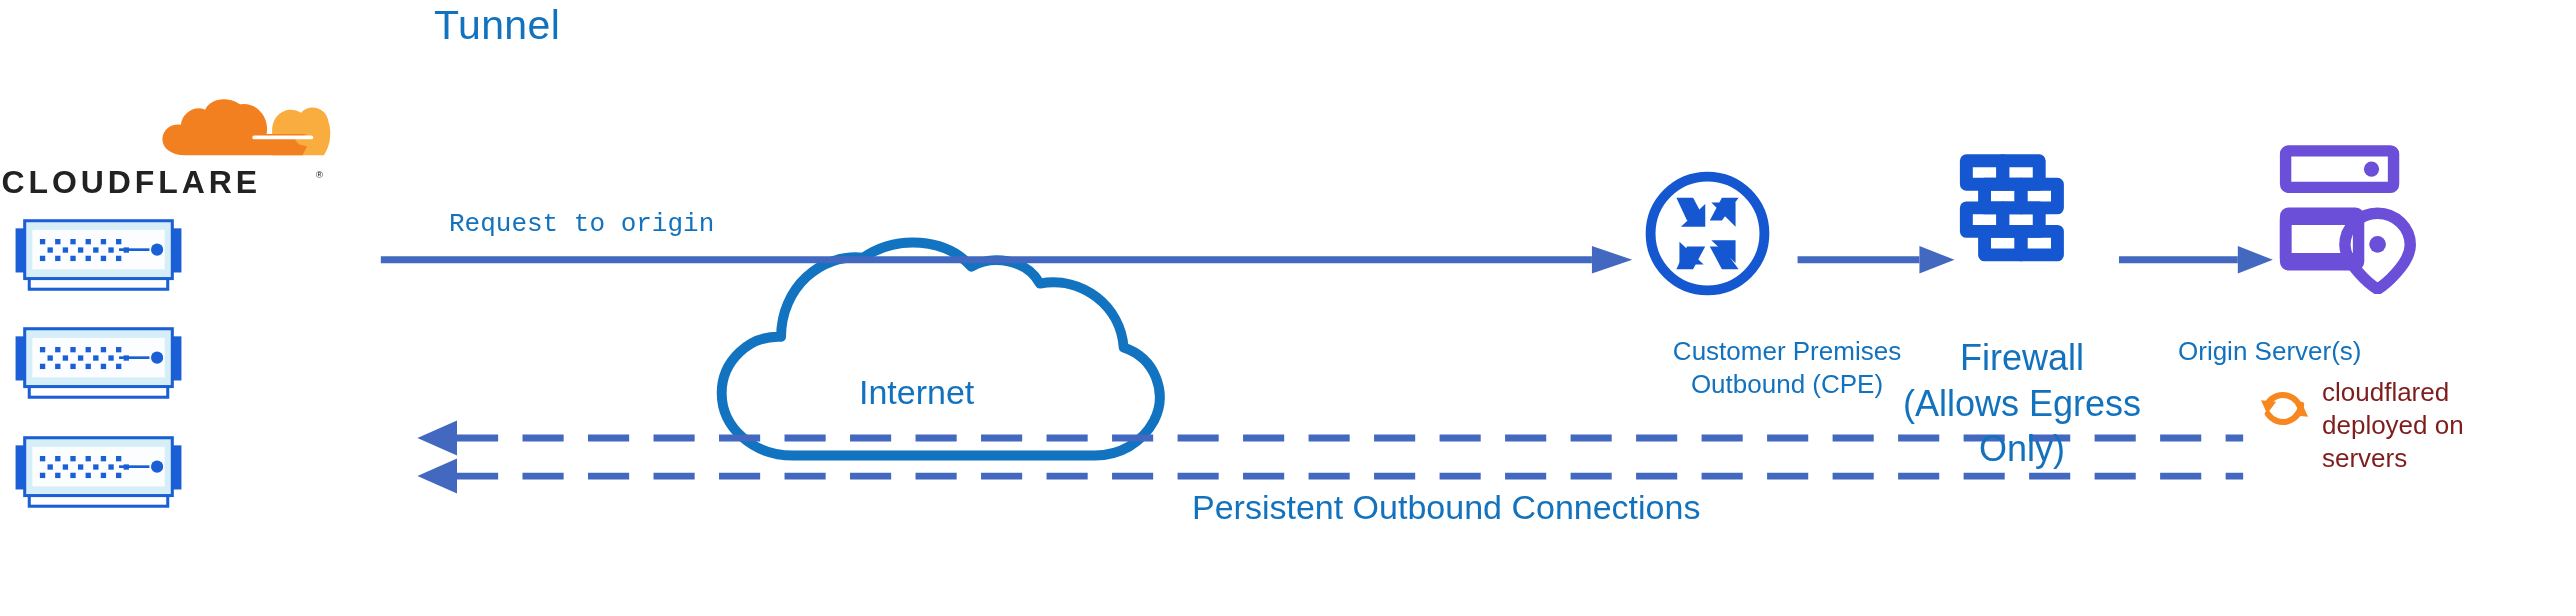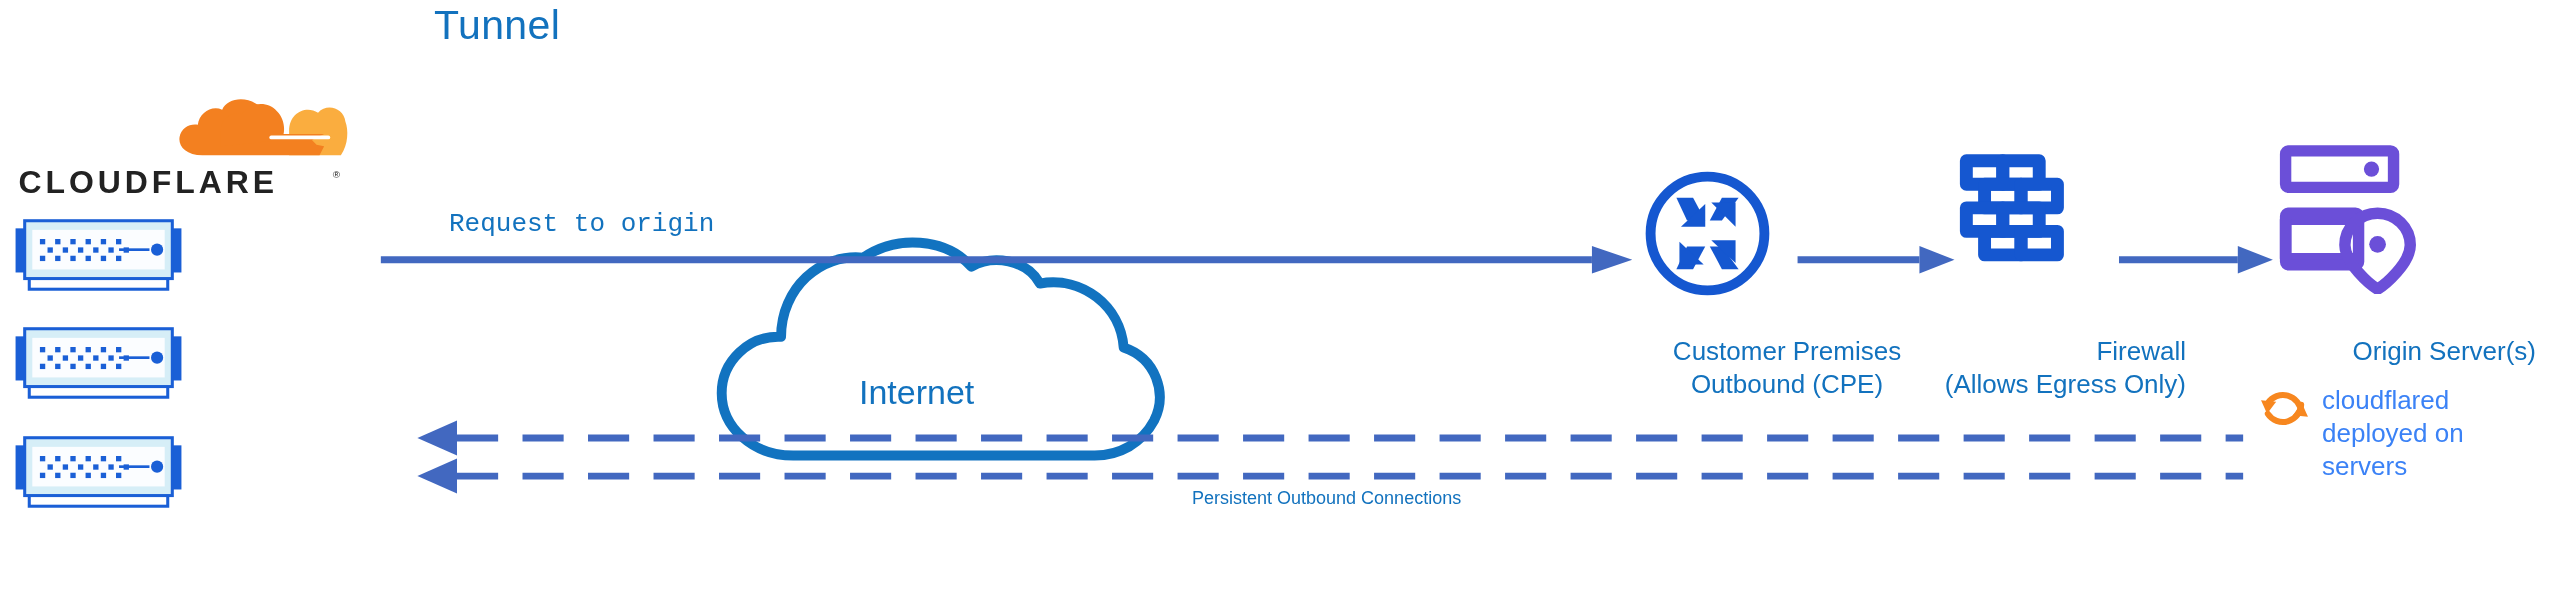--- a/index.html
+++ b/index.html
@@ -24,21 +24,21 @@
   #diagram-title {
     left: 434px;
     top: 1.5px;
     font-size: 41px;
     color: #1272be;
     letter-spacing: 0.4px;
     white-space: nowrap;
   }
 
   
-  #cf-logo { left: 18px; top: 99px; width: 328px; height: 107px; }
+  #cf-logo { left: 1px; top: 99px; width: 328px; height: 107px; }
   #cf-logo-mark { position: absolute; left: 157px; top: 0px; width: 175px; height: 70px; }
   #cf-wordmark {
     position: absolute;
     left: 0px;
     top: 67px;
     width: 328px;
     height: 35px;
   }
 
   
@@ -52,21 +52,21 @@
     left: 449px;
     top: 209px;
     font-size: 26px;
     color: #1272be;
     white-space: nowrap;
     font-family: Liberation Mono, monospace;
   }
   #persistent-label {
     left: 1192px;
     top: 488px;
-    font-size: 18px;
+    font-size: 34px;
     color: #1272be;
     white-space: nowrap;
   }
   #cfip-label {
     left: 385px;
     top: 499px;
     font-size: 26px;
     color: #1272be;
     line-height: 1.27;
     white-space: nowrap;
@@ -95,49 +95,48 @@
     font-size: 26px;
     color: #1272be;
     line-height: 1.27;
   }
 
   #firewall-icon { left: 1958px; top: 152px; width: 126px; height: 139px; }
   #firewall-label {
     left: 1858px;
     top: 335px;
     width: 328px;
-    text-align: right;
-    font-size: 26px;
+    text-align: center;
+    font-size: 36px;
     color: #1272be;
     line-height: 1.27;
   }
 
   #origin-icon { left: 2278px; top: 143px; width: 149px; height: 151px; }
   #origin-label {
     left: 2178px;
     top: 335px;
     width: 358px;
-    text-align: right;
+    text-align: left;
     font-size: 26px;
     color: #1272be;
     line-height: 1.27;
   }
 
   
   #cloudflared-note { left: 2258px; top: 379px; width: 305px; }
   #cloudflared-icon { position: absolute; left: 0px; top: 3px; width: 53px; height: 53px; }
   #cloudflared-text {
     position: absolute;
     left: 64px;
     top: -3px;
     font-size: 26px;
-    color: #3b82f6;
-    line-height: 1.27;
-    white-space: nowrap;
-    margin-top: 8px;
+    color: #7f1d1d;
+    line-height: 1.27;
+    white-space: nowrap;
   }
 </style>
 </head>
 <body>
 
 <div id="stage">
 
   <div class="abs" id="diagram-title">Tunnel</div>
 
   <div class="abs" id="cf-logo">

